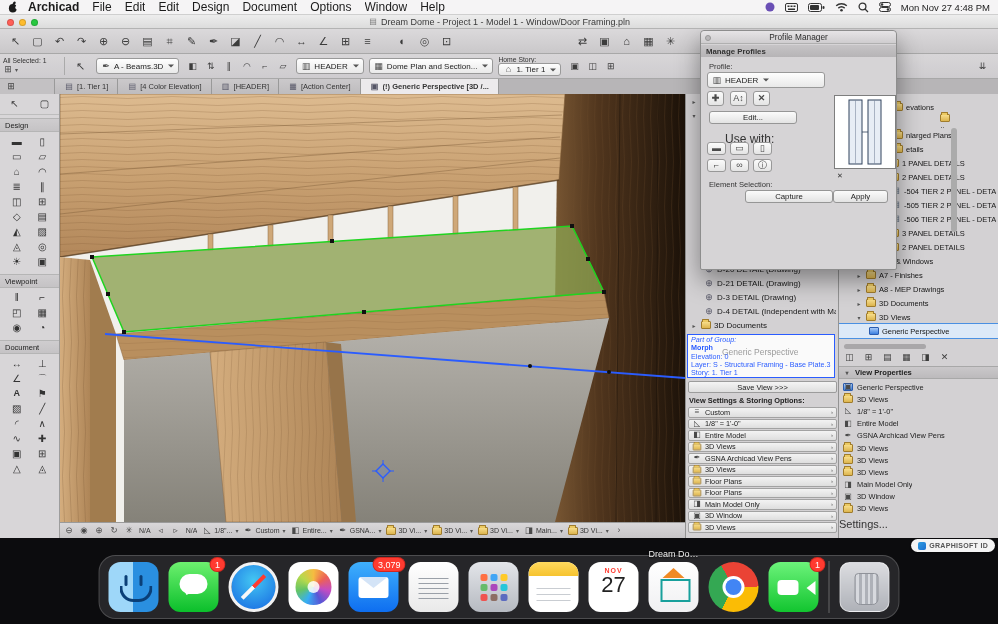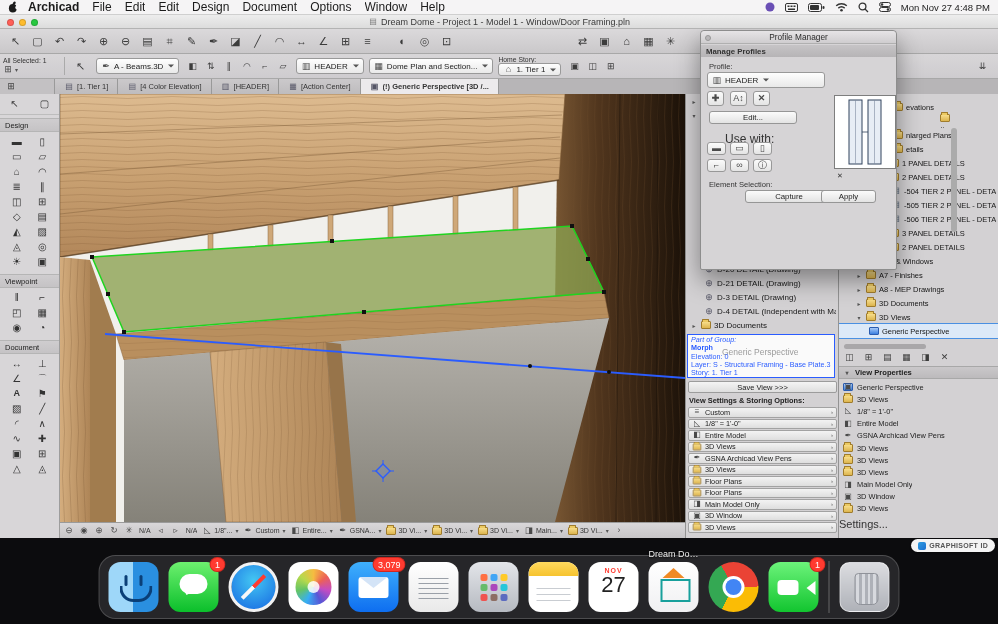--- a/index.html
+++ b/index.html
@@ -120,21 +120,21 @@
 .pm-ib{width:17px;height:15px;display:flex;align-items:center;justify-content:center;background:linear-gradient(#fbfbfb,#e4e4e4);border:1px solid #989898;border-radius:3px;font-size:9px;color:#444}
 .pm-ib.blue{color:#1565d8;font-weight:bold}
 .pm-ib.red{color:#cf2a1e;font-weight:bold}
 #pm-edit{position:absolute;left:8px;top:80px;width:88px;height:13px;background:linear-gradient(#fbfbfb,#e3e3e3);border:1px solid #969696;border-radius:3px;display:flex;align-items:center;justify-content:center;font-size:7.8px;color:#222}
 #pm-usewith{position:absolute;left:24px;top:101px;font-size:12px;color:#333}
 #pm-use1{position:absolute;left:6px;top:111px;display:flex;gap:4px}
 #pm-use2{position:absolute;left:6px;top:128px;display:flex;gap:4px}
 #pm-use1 .pm-ib,#pm-use2 .pm-ib{width:19px;height:13px;font-size:8px}
 #pm-elsel{position:absolute;left:8px;top:149px;font-size:7.6px;color:#333}
 #pm-capture{position:absolute;left:44px;top:159px;width:88px;height:13px}
-#pm-apply{position:absolute;left:120px;top:159px;width:55px;height:13px}
+#pm-apply{position:absolute;left:132px;top:159px;width:55px;height:13px}
 .pm-btn2{background:linear-gradient(#fbfbfb,#e3e3e3);border:1px solid #969696;border-radius:3px;display:flex;align-items:center;justify-content:center;font-size:7.8px;color:#222}
 #pm-sections{position:absolute;left:0;top:177px;width:197px}
 .pm-sec{height:12px;margin:2px 4px 0;background:linear-gradient(#cfcdcf,#bdbbbd);border:1px solid #a5a3a5;border-radius:2px;display:flex;align-items:center;gap:3px;font-size:7.4px;color:#8b8b8b;padding:0 4px}
 #pm-preview{position:absolute;left:133px;top:64px;width:62px;height:74px;background:#fff;border:1px solid #7e7e7e}
 #pm-origin{position:absolute;left:136px;top:141px;font-size:7px;color:#333}
 
 #graphisoft{position:absolute;right:3px;top:539px;height:13px;background:#f4f4f4;border-radius:7px;display:flex;align-items:center;gap:3px;padding:0 7px;z-index:20;box-shadow:0 1px 2px rgba(0,0,0,0.4)}
 #gs-logo{width:8px;height:8px;border-radius:2px;background:linear-gradient(135deg,#2f9ce0,#1b6fd0)}
 #gs-text{font-size:7px;font-weight:bold;color:#555;letter-spacing:0.3px;white-space:nowrap}
 

